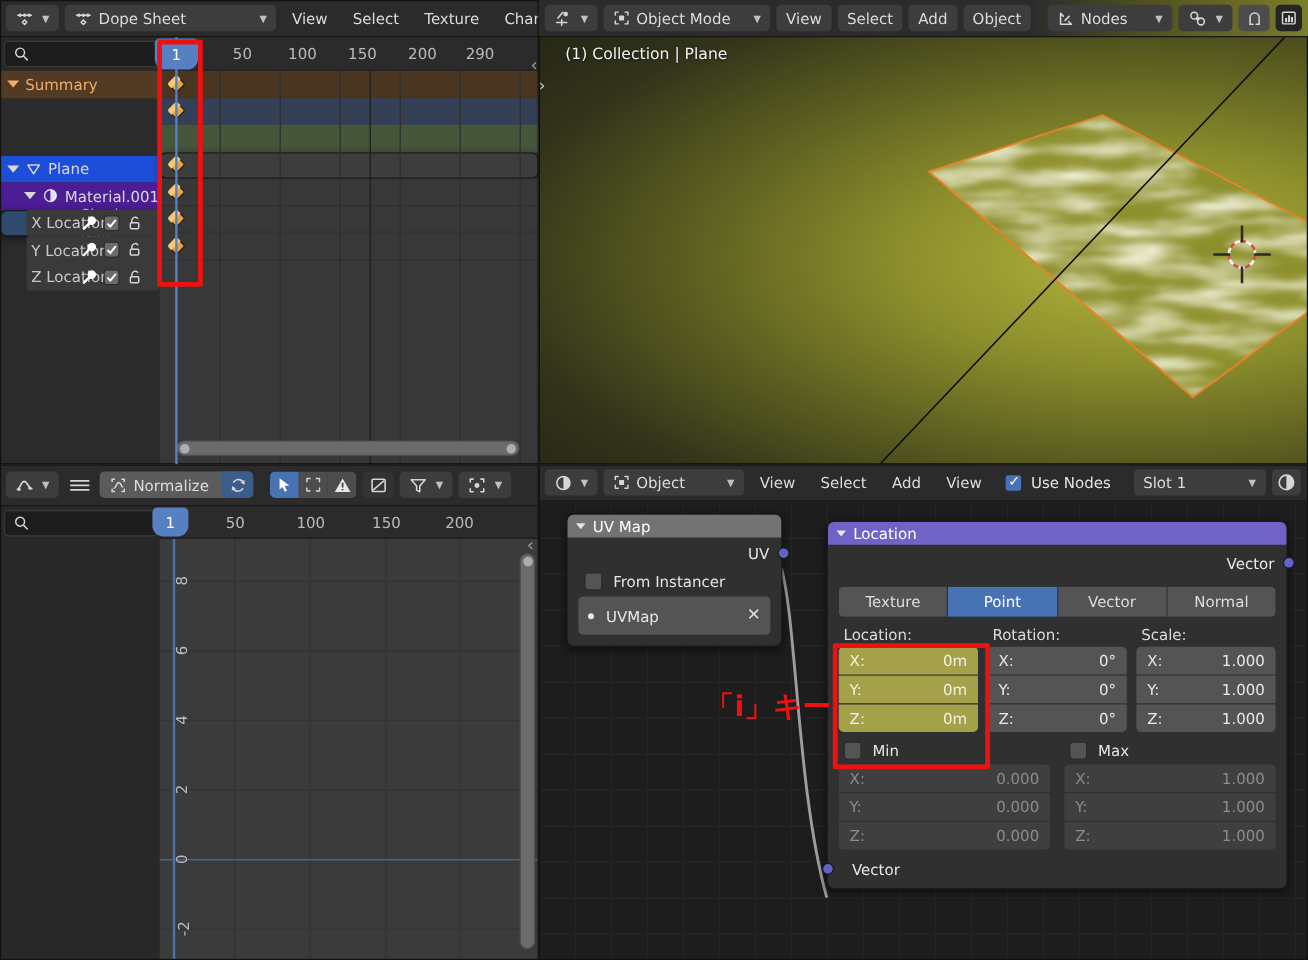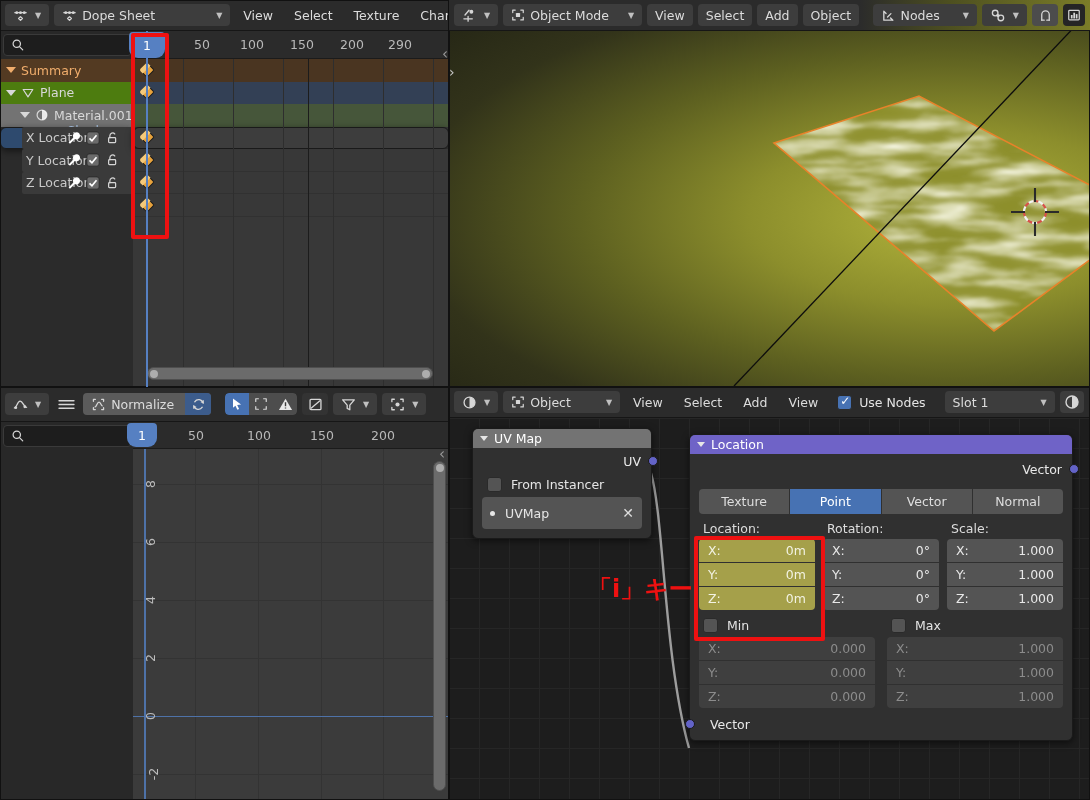--- a/index.html
+++ b/index.html
@@ -38,22 +38,22 @@
               background:#1d1d1d; border:1px solid #3a3a3a; border-radius:4px;
               display:flex; align-items:center; padding-left:7px; }
   .ruler{ position:absolute; left:133px; right:0; top:0; height:28px;
           background:#2b2b2b; border-bottom:1px solid #1b1b1b; }
   .ruler .tk{ position:absolute; top:6px; color:#b9b9b9; font-size:12.5px;
               transform:translateX(-50%); }
   .chanlist{ position:absolute; left:0; top:28px; width:133px; bottom:0; background:#2b2b2b; }
   .chan{ height:22.5px; display:flex; align-items:center; font-size:12.5px;
          color:#d8d8d8; position:relative; padding-left:4px; }
   .chan.summary{ background:#533a22; color:#f0ad6c; }
-  .chan.obj{ background:#4d7c0f; }
-  .chan.mat{ background:#737373; }
+  .chan.obj{ background:#1d4ed8;margin-top:48px; }
+  .chan.mat{ background:#4c1d95; }
   .chan.node{ background:#2e4a6e; }
   .chan.fcu{ background:#3a3a3a; color:#c9c9c9; margin-left:22px;
              width:111px; border-radius:2px; }
   .tri{ width:0;height:0;border-left:5px solid transparent;border-right:5px solid transparent;
         border-top:6px solid currentColor; margin:0 5px 0 2px; }
   .grid-area{ position:absolute; left:133px; right:0; top:28px; bottom:0;
               background:#383838; }
   .grow{ position:absolute; left:0; right:0; height:22.5px; }
   .grow.summary{ background:#4a3521; }
   .grow.obj{ background:#334055; }
@@ -357,20 +357,24 @@
         <path d="M650,-30 L285,355" stroke="#0d0d0d" stroke-width="1.3" fill="none"></path>
       </svg>
 
       <svg width="60" height="60" style="position:absolute;left:556px;top:151px">
         <circle cx="30" cy="30" r="11" fill="none" stroke="#d8504a" stroke-width="2.2" stroke-dasharray="5 5"></circle>
         <circle cx="30" cy="30" r="11" fill="none" stroke="#f2f2f2" stroke-width="2.2" stroke-dasharray="5 5" stroke-dashoffset="5"></circle>
         <path d="M30 6 V20 M30 40 V54 M6 30 H20 M40 30 H54" stroke="#2a2a2a" stroke-width="2.1"></path>
       </svg>
     </div>
 
+    <div class="v3d-text">
+      <div>User Perspective</div>
+      <div>(1) Collection | Plane</div>
+    </div>
     <div class="v3d-left-tab">›</div>
 
     <div class="v3d-hdr">
       <div class="btn">
         <svg width="15" height="15" viewBox="0 0 16 16">
           <path class="s" d="M2 11.5 h9 M6.5 14 V9"></path>
             <circle class="f" cx="10" cy="4" r="2.1"></circle>
           <path class="s" d="M3.2 7.5 L7.5 2.4"></path>
         </svg>
         <span class="chev">▼</span>

